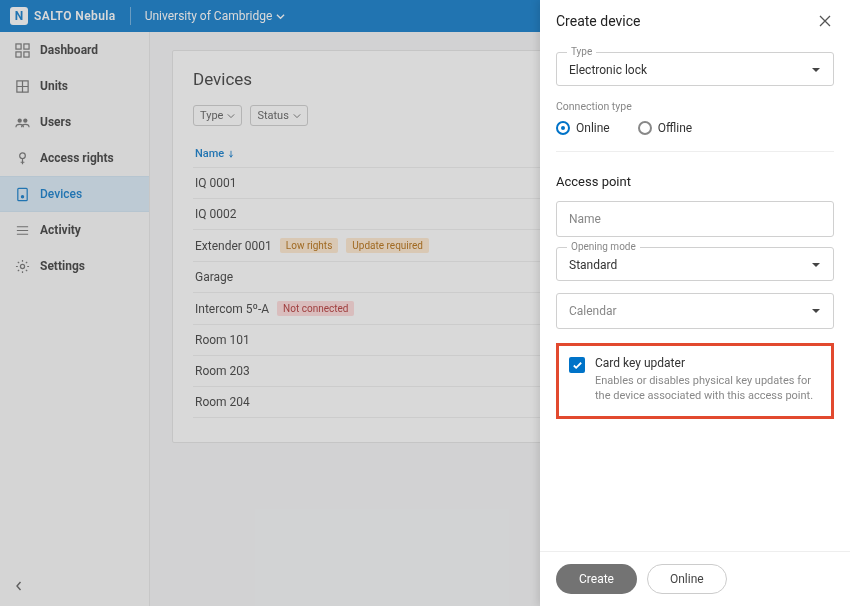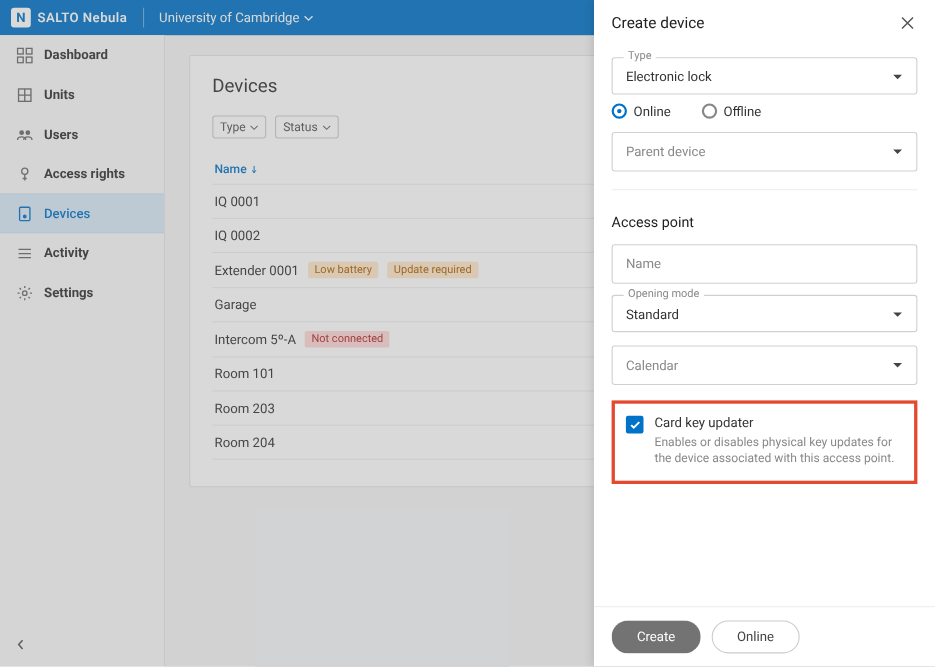--- a/index.html
+++ b/index.html
@@ -188,21 +188,21 @@
       </div>
       <div id="rows">
           <div class="row">
             <span>IQ 0001</span>
           </div>
           <div class="row">
             <span>IQ 0002</span>
           </div>
           <div class="row">
             <span>Extender 0001</span>
-            <span class="badge warn">Low battery</span>
+            <span class="badge warn">Low rights</span>
             <span class="badge warn">Update required</span>
           </div>
           <div class="row">
             <span>Garage</span>
           </div>
           <div class="row">
             <span>Intercom 5º-A</span>
             <span class="badge err">Not connected</span>
           </div>
           <div class="row">
@@ -232,37 +232,32 @@
   </div>
   <div class="panel-body">
     <div class="field-wrap">
       <span class="float-label">Type</span>
       <span class="field-val">Electronic lock</span>
       <svg class="field-caret" width="10" height="10" viewBox="0 0 10 10">
           <path d="M1 3l4 4 4-4" fill="#444"></path>
         </svg>
     </div>
 
+    <div class="mini-label">Connection type</div>
     <div class="radio-row">
       <div class="radio sel">
         <span class="radio-dot"></span>
         <span>Online</span>
       </div>
       <div class="radio">
         <span class="radio-dot"></span>
         <span>Offline</span>
       </div>
     </div>
 
-    <div class="plain-field">
-      <span>Parent device</span>
-      <svg width="10" height="10" viewBox="0 0 10 10">
-          <path d="M1 3l4 4 4-4" fill="#444"></path>
-        </svg>
-    </div>
 
     <hr class="hr">
 
     <div class="section-h">Access point</div>
 
     <div class="plain-field">
       <span>Name</span>
     </div>
 
     <div class="field-wrap">

